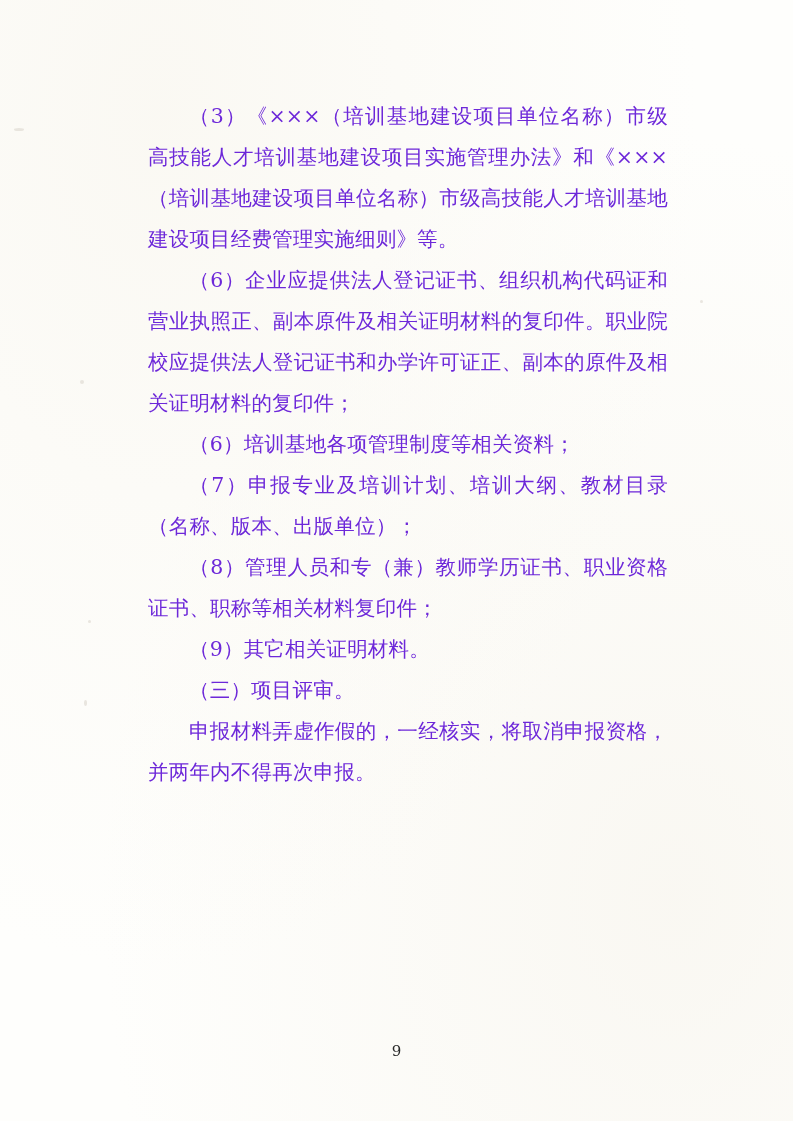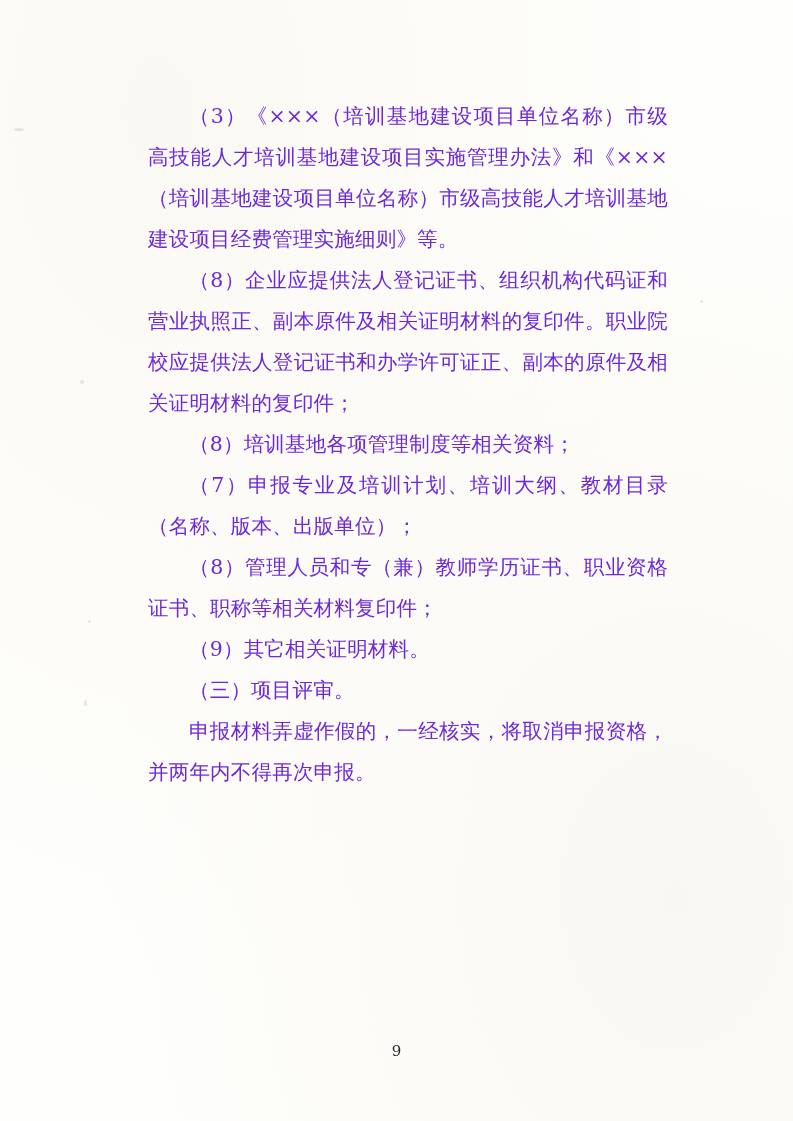--- a/index.html
+++ b/index.html
@@ -80,22 +80,22 @@
   <div class="paper-tint"></div>
 
   <div class="speck" style="left:14px; top:128px; width:10px; height:3px;"></div>
   <div class="speck" style="left:80px; top:380px; width:4px; height:4px;"></div>
   <div class="speck" style="left:88px; top:620px; width:3px; height:3px;"></div>
   <div class="speck" style="left:84px; top:700px; width:3px; height:6px;"></div>
   <div class="speck" style="left:700px; top:300px; width:3px; height:3px;"></div>
 
   <div class="content">
     <p class="para indent">（3）《×××（培训基地建设项目单位名称）市级高技能人才培训基地建设项目实施管理办法》和《×××（培训基地建设项目单位名称）市级高技能人才培训基地建设项目经费管理实施细则》等。</p>
-    <p class="para indent">（8）企业应提供法人登记证书、组织机构代码证和营业执照正、副本原件及相关证明材料的复印件。职业院校应提供法人登记证书和办学许可证正、副本的原件及相关证明材料的复印件；</p>
-    <p class="para indent">（8）培训基地各项管理制度等相关资料；</p>
+    <p class="para indent">（6）企业应提供法人登记证书、组织机构代码证和营业执照正、副本原件及相关证明材料的复印件。职业院校应提供法人登记证书和办学许可证正、副本的原件及相关证明材料的复印件；</p>
+    <p class="para indent">（6）培训基地各项管理制度等相关资料；</p>
     <p class="para indent">（7）申报专业及培训计划、培训大纲、教材目录（名称、版本、出版单位）；</p>
     <p class="para indent">（8）管理人员和专（兼）教师学历证书、职业资格证书、职称等相关材料复印件；</p>
     <p class="para indent">（9）其它相关证明材料。</p>
     <p class="para indent">（三）项目评审。</p>
     <p class="para indent">申报材料弄虚作假的，一经核实，将取消申报资格，并两年内不得再次申报。</p>
   </div>
 
   <div class="pagenum">9</div>
 </div>
 

